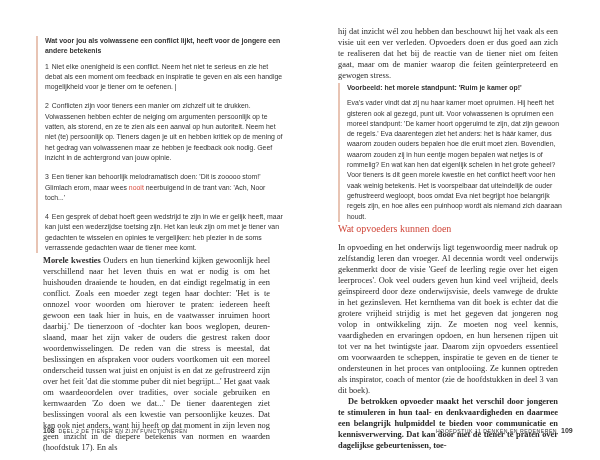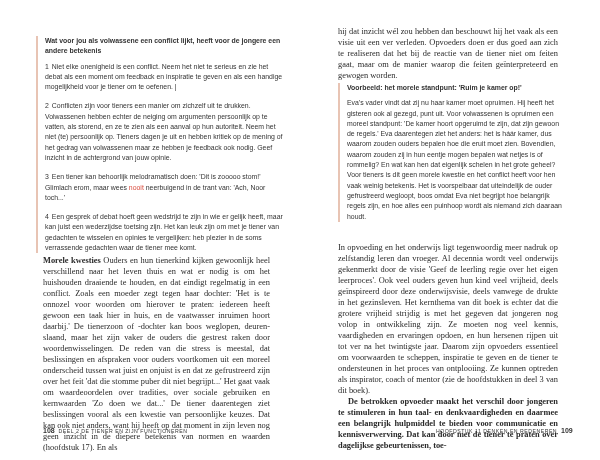--- a/index.html
+++ b/index.html
@@ -30,27 +30,28 @@
     <p><span class="num">3</span><span>Een tiener kan behoorlijk melodramatisch doen: 'Dit is zooooo stom!' Glimlach erom, maar wees </span><span class="hl">nooit</span><span> neerbuigend in de trant van: 'Ach, Noor toch...'</span></p>
     <p style="margin-bottom:0"><span class="num">4</span><span>Een gesprek of debat hoeft geen wedstrijd te zijn in wie er gelijk heeft, maar kan juist een wederzijdse toetsing zijn. Het kan leuk zijn om met je tiener van gedachten te wisselen en opinies te vergelijken: heb plezier in de soms verrassende gedachten waar de tiener mee komt.</span></p>
   </div>
 
   <div class="serif" style="left:43px; top:255px; width:227px;"><b>Morele kwesties</b><span> Ouders en hun tienerkind kijken gewoonlijk heel verschillend naar het leven thuis en wat er nodig is om het huishouden draaiende te houden, en dat eindigt regelmatig in een conflict. Zoals een moeder zegt tegen haar dochter: 'Het is te onnozel voor woorden om hierover te praten: iedereen heeft gewoon een taak hier in huis, en de vaatwasser inruimen hoort daarbij.' De tienerzoon of -dochter kan boos weglopen, deuren-slaand, maar het zijn vaker de ouders die gestrest raken door woordenwisselingen. De reden van die stress is meestal, dat beslissingen en afspraken voor ouders voortkomen uit een moreel onderscheid tussen wat juist en onjuist is en dat ze gefrustreerd zijn over het feit 'dat die stomme puber dit niet begrijpt...' Het gaat vaak om waardeoordelen over tradities, over sociale gebruiken en kernwaarden 'Zo doen we dat...' De tiener daarentegen ziet beslissingen vooral als een kwestie van persoonlijke keuzes. Dat kan ook niet anders, want hij heeft op dat moment in zijn leven nog geen inzicht in de diepere betekenis van normen en waarden (hoofdstuk 17). En als</span></div>
 
   <div class="footer" style="left:43px; top:427px;"><span class="pn">108</span>&nbsp;&nbsp;<span>DEEL 2  DE TIENER EN ZIJN FUNCTIONEREN</span></div>
 </div>
 
 <div class="page right">
-  <div class="serif" style="left:38px; top:26px; width:220px;">hij dat inzicht wél zou hebben dan beschouwt hij het vaak als een visie uit een ver verleden. Opvoeders doen er dus goed aan zich te realiseren dat het bij de reactie van de tiener niet om feiten gaat, maar om de manier waarop die feiten geïnterpreteerd en gewogen worden.</div>
+  <div class="serif" style="left:38px; top:26px; width:220px;">hij dat inzicht wél zou hebben dan beschouwt hij het vaak als een visie uit een ver verleden. Opvoeders doen er dus goed aan zich te realiseren dat het bij de reactie van de tiener niet om feiten gaat, maar om de manier waarop die feiten geïnterpreteerd en gewogen stress.</div>
 
   <div class="box" style="left:38px; top:83px; width:215px;">
     <div class="title">Voorbeeld: het morele standpunt: 'Ruim je kamer op!'</div>
     <p style="margin:0">Eva's vader vindt dat zij nu haar kamer moet opruimen. Hij heeft het gisteren ook al gezegd, punt uit. Voor volwassenen is opruimen een moreel standpunt: 'De kamer hoort opgeruimd te zijn, dat zijn gewoon de regels.' Eva daarentegen ziet het anders: het is háár kamer, dus waarom zouden ouders bepalen hoe die eruit moet zien. Bovendien, waarom zouden zij in hun eentje mogen bepalen wat netjes is of rommelig? En wat kan hen dat eigenlijk schelen in het grote geheel? Voor tieners is dit geen morele kwestie en het conflict heeft voor hen vaak weinig betekenis. Het is voorspelbaar dat uiteindelijk de ouder gefrustreerd wegloopt, boos omdat Eva niet begrijpt hoe belangrijk regels zijn, en hoe alles een puinhoop wordt als niemand zich daaraan houdt.</p>
   </div>
 
+  <div class="heading" style="left:38px; top:223px;">Wat opvoeders kunnen doen</div>
 
   <div class="serif" style="left:38px; top:242px; width:220px;">
     <div>In opvoeding en het onderwijs ligt tegenwoordig meer nadruk op zelfstandig leren dan vroeger. Al decennia wordt veel onderwijs gekenmerkt door de visie 'Geef de leerling regie over het eigen leerproces'. Ook veel ouders geven hun kind veel vrijheid, deels geïnspireerd door deze onderwijsvisie, deels vanwege de drukte in het gezinsleven. Het kernthema van dit boek is echter dat die grotere vrijheid strijdig is met het gegeven dat jongeren nog volop in ontwikkeling zijn. Ze moeten nog veel kennis, vaardigheden en ervaringen opdoen, en hun hersenen rijpen uit tot ver na het twintigste jaar. Daarom zijn opvoeders essentieel om voorwaarden te scheppen, inspiratie te geven en de tiener te ondersteunen in het proces van ontplooiing. Ze kunnen optreden als inspirator, coach of mentor (zie de hoofdstukken in deel 3 van dit boek).</div>
     <div class="indent">De betrokken opvoeder maakt het verschil door jongeren te stimuleren in hun taal- en denkvaardigheden en daarmee een belangrijk hulpmiddel te bieden voor communicatie en kennisverwerving. Dat kan door met de tiener te praten over dagelijkse gebeurtenissen, toe-</div>
   </div>
 
   <div class="footer" style="left:136px; top:427px;"><span>HOOFDSTUK 11  DENKEN EN REDENEREN</span>&nbsp;&nbsp;<span class="pn">109</span></div>
 </div>
 
 </body></html>

